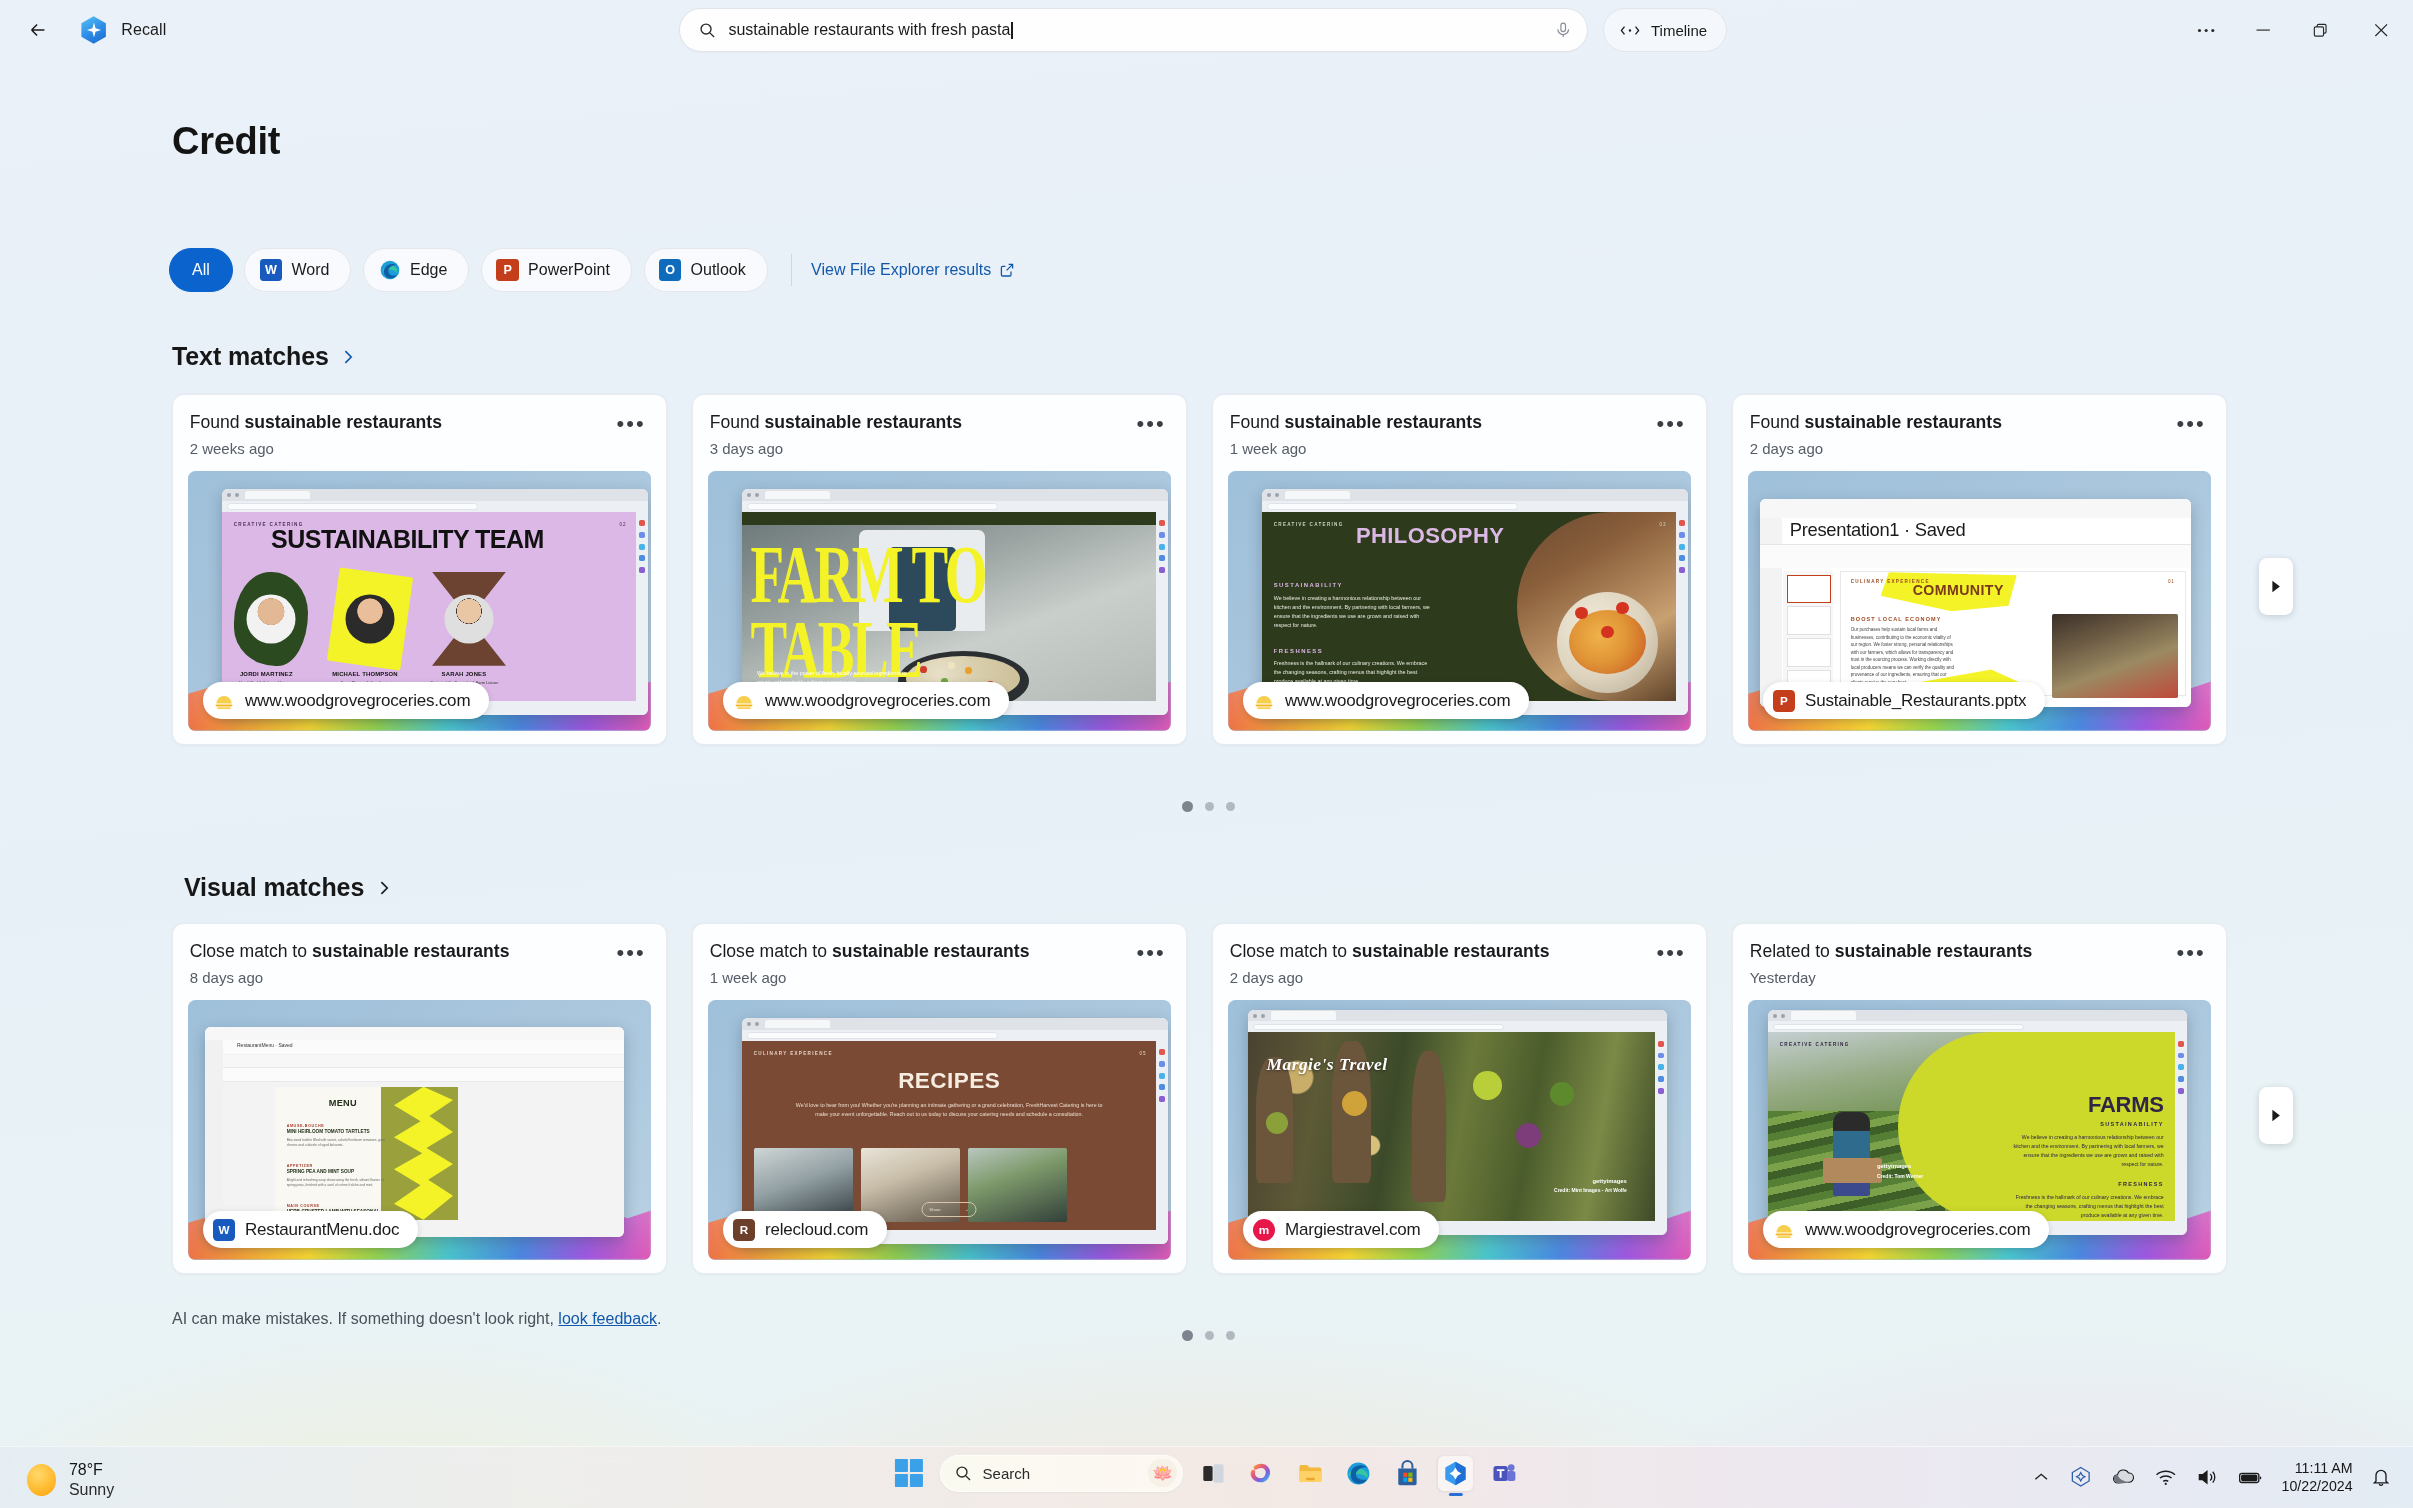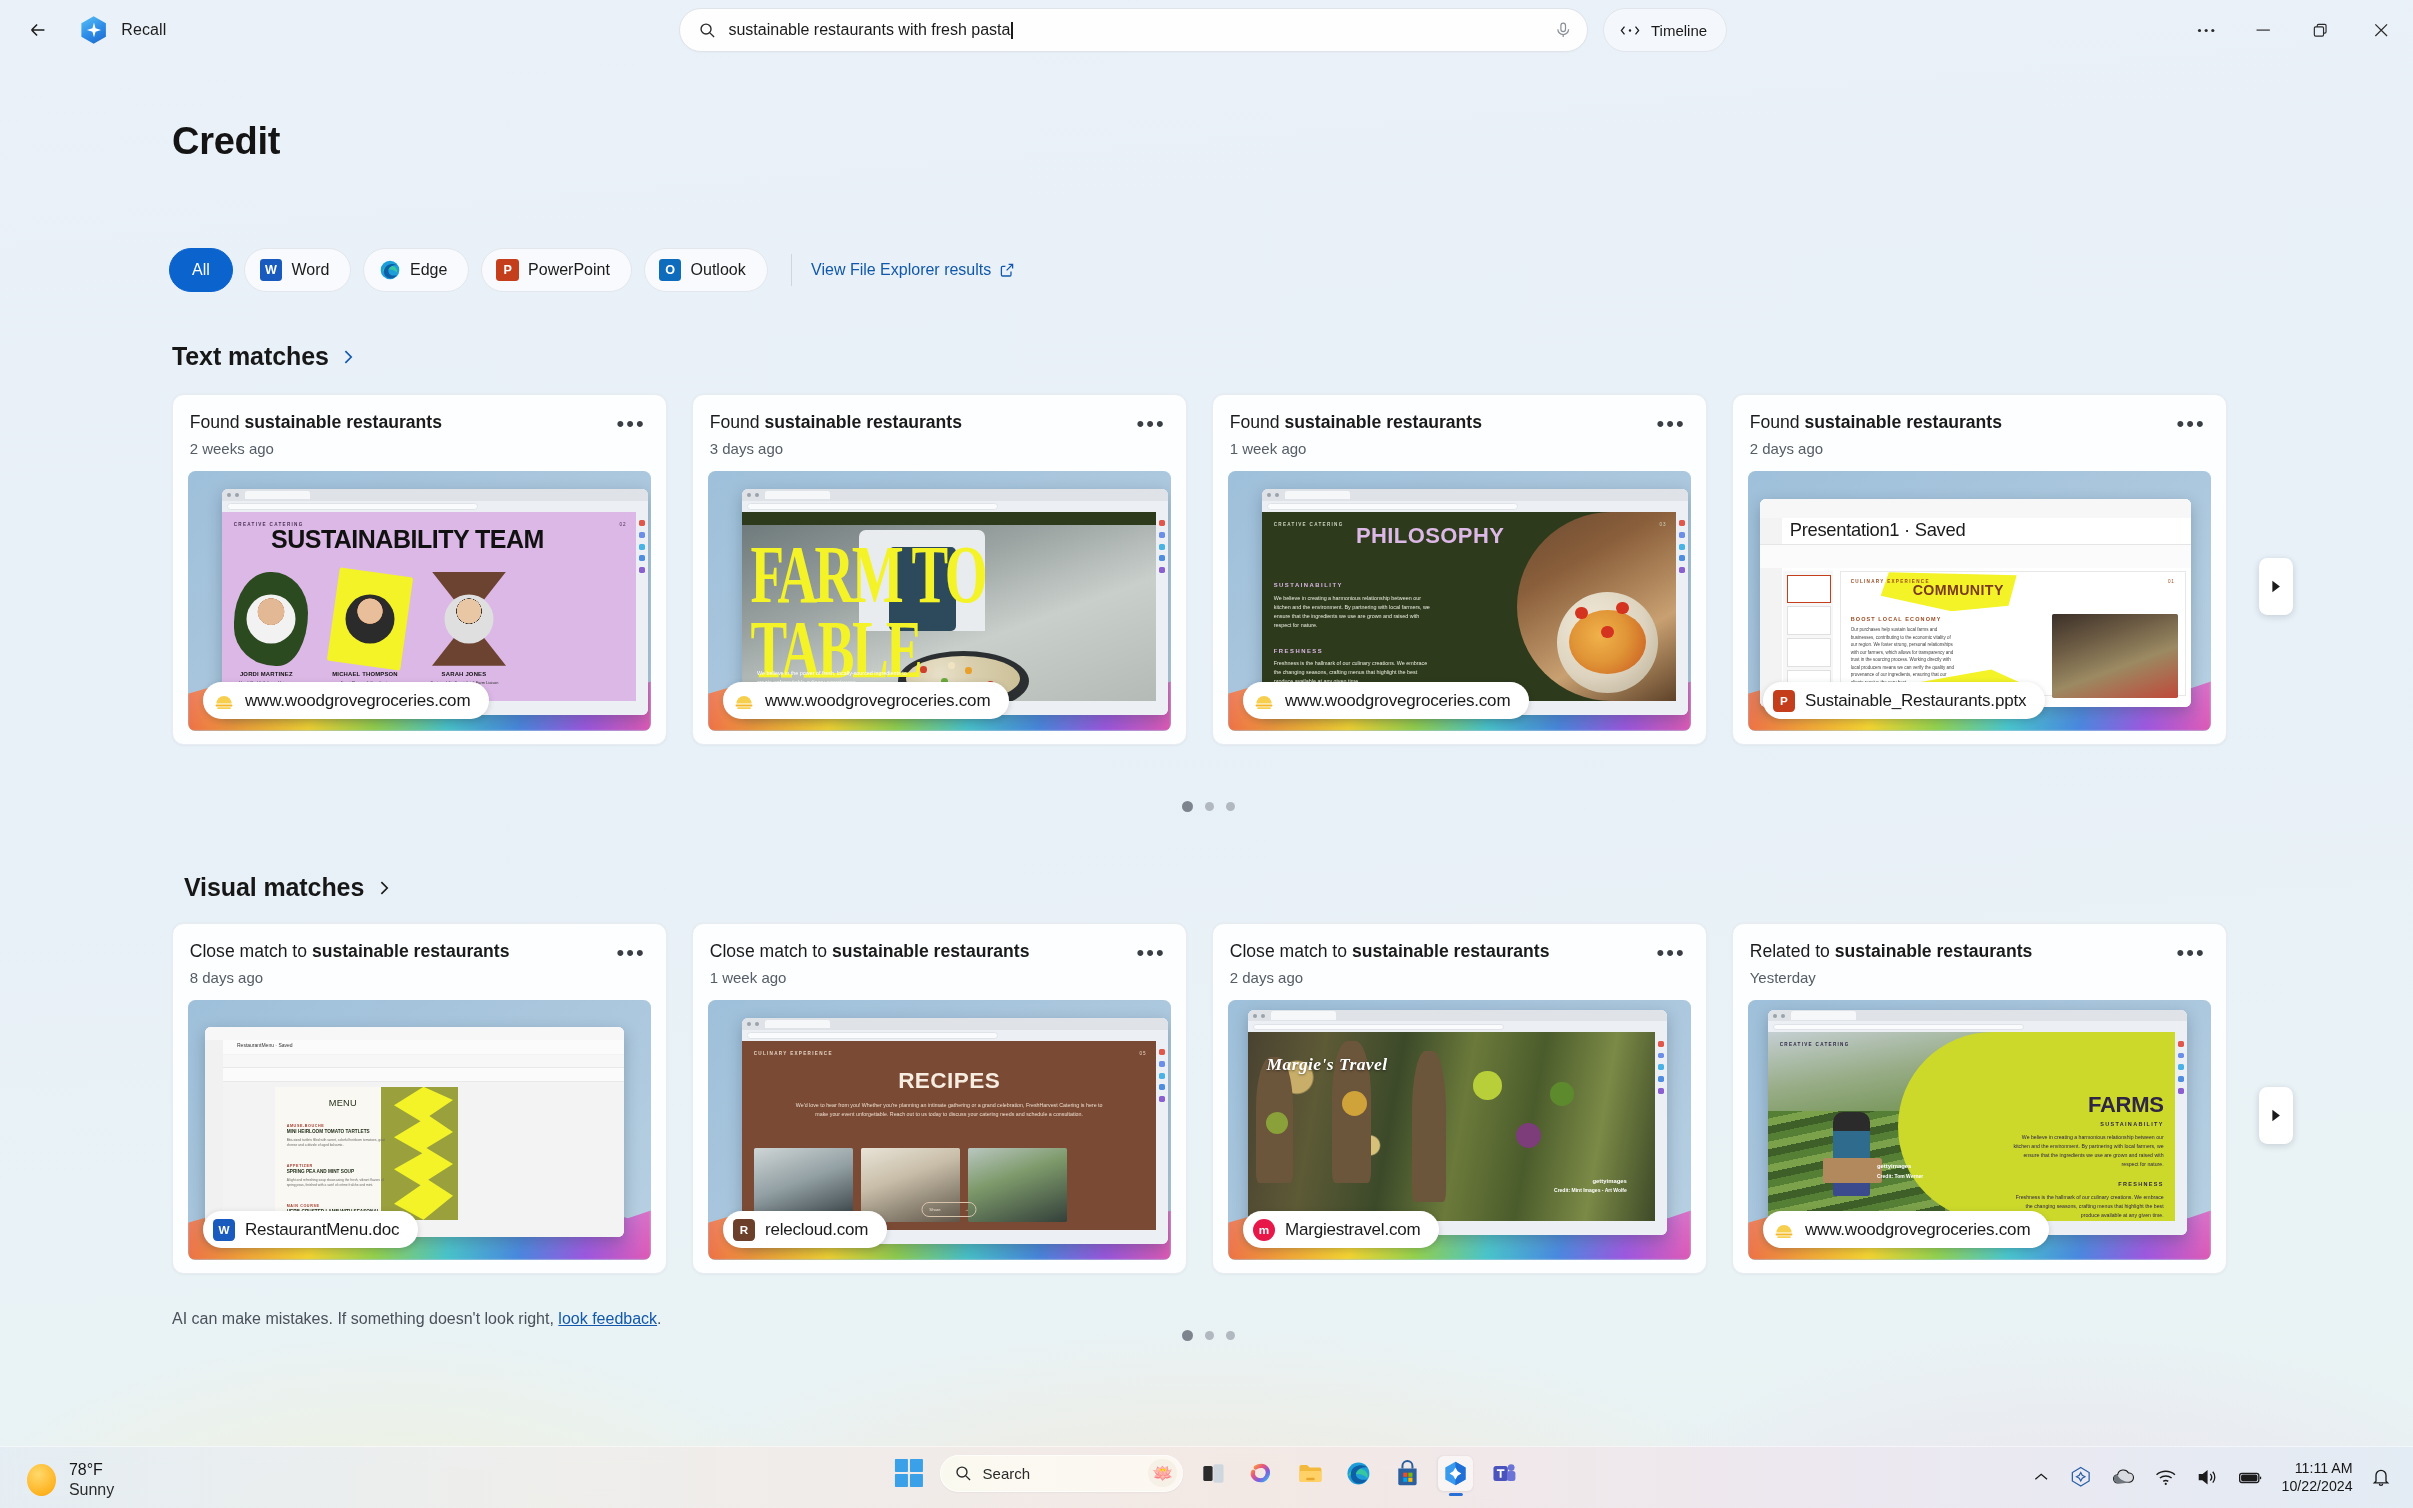--- a/index.html
+++ b/index.html
@@ -165,21 +165,21 @@
   .w5{ background:#f3f3f3; }
   .w5 .obar{position:absolute;left:0;right:0;top:0;height:13.4px;background:#f7f7f8;}
   .w5 .hdr{position:absolute;left:0;right:0;top:13.4px;height:14.2px;background:#fbfbfb;}
   .w5 .ribbon{position:absolute;left:0;right:0;top:28px;height:13.4px;background:#f7f7f8;border-bottom:0.8px solid #e8e8e8;}
   .w5 .ribbon2{position:absolute;left:0;right:0;top:41px;height:14.2px;background:#fbfbfb;border-bottom:0.8px solid #e8e8e8;}
   .w5 .rail{position:absolute;left:0;top:13.4px;bottom:0;width:18.4px;background:#f1f1f2;}
   .w5 .doc{position:absolute;left:70px;top:60px;width:183px;bottom:17px;background:#faf8f3;}
   .w5 .olive{position:absolute;right:0;top:0;bottom:0;width:77px;background:#9aa03c;}
   .w5 .squig{position:absolute;right:5px;top:0;bottom:0;width:59px;background:#f3f328;
      clip-path:polygon(50% 0,100% 10%,60% 22%,100% 34%,55% 46%,100% 58%,58% 70%,100% 82%,50% 100%,0 88%,45% 74%,0 62%,48% 50%,0 38%,45% 26%,0 14%);}
-  .w5 .menu{position:absolute;left:11.7px;top:11.7px;font-size:9.2px;font-weight:400;color:#22301a;letter-spacing:0.3px;padding-left:42px;}
+  .w5 .menu{position:absolute;left:11.7px;top:11.7px;font-size:9.2px;font-weight:700;color:#22301a;letter-spacing:0.3px;padding-left:42px;}
   .w5 .mk{position:absolute;left:11.7px;font-size:3.7px;font-weight:700;color:#a23b2a;letter-spacing:0.6px;}
   .w5 .mt{position:absolute;left:11.7px;font-size:4.7px;font-weight:800;color:#22301a;width:101px;line-height:6.7px;}
   .w5 .mb{position:absolute;left:11.7px;font-size:3.3px;color:#6b6b63;width:99px;line-height:5px;}
 
   
   .r6{ background:#7a4a34; }
   .r6 .hd{position:absolute;left:0;right:0;top:27px;text-align:center;font-size:22.6px;font-weight:900;color:#f6ece0;letter-spacing:0.4px;}
   .r6 .p{position:absolute;left:47px;right:47px;top:60px;text-align:center;font-size:5.3px;line-height:9.2px;color:#ecddcf;}
   .r6 .ph{position:absolute;top:107px;height:74px;border-radius:1.7px;}
   .r6 .btn{position:absolute;left:50%;transform:translateX(-50%);bottom:13.4px;width:55px;height:14.2px;border:0.8px solid #d8c3ad;

